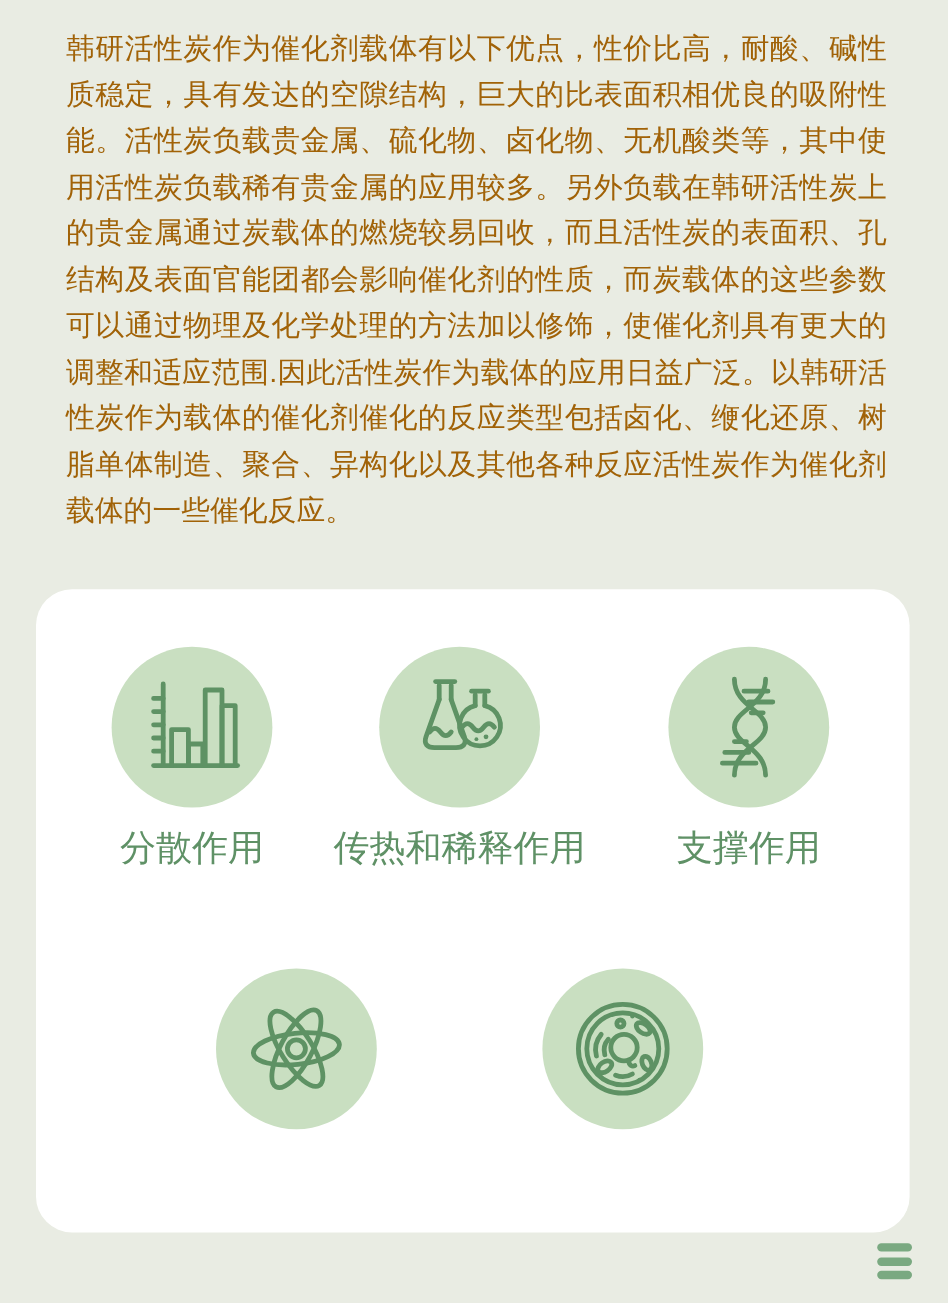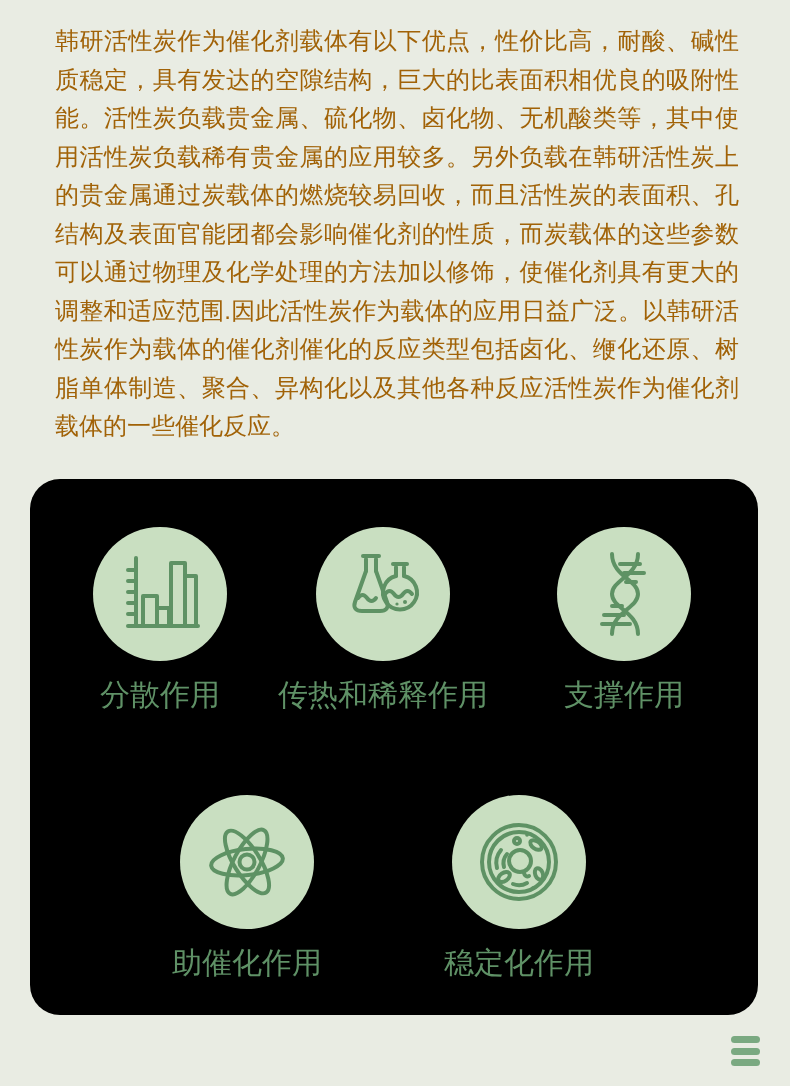--- a/index.html
+++ b/index.html
@@ -22,24 +22,24 @@
     margin: 0;
     font-size: 24px;
     line-height: 38.5px;
     color: #a16207;
     text-align: justify;
     text-justify: inter-ideograph;
   }
   .card {
     position: absolute;
     left: 30px;
-    top: 479px;
+    top: 491px;
     width: 728px;
     height: 536px;
-    background: #000000;
+    background: #ffffff;
     border-radius: 30px;
   }
   .feature {
     position: absolute;
     width: 250px;
     text-align: center;
   }
   .feature .circle {
     width: 134px;
     height: 134px;
@@ -134,42 +134,40 @@
 
   <div class="feature f4">
     <div class="circle">
       <svg class="icon-svg" width="96" height="96" viewBox="0 0 96 96">
         <ellipse cx="48" cy="48" rx="36" ry="13" transform="rotate(-6 48 48)"></ellipse>
         <ellipse cx="48" cy="48" rx="36" ry="13" transform="rotate(58 48 48)"></ellipse>
         <ellipse cx="48" cy="48" rx="36" ry="13" transform="rotate(-62 48 48)"></ellipse>
         <circle cx="48" cy="48" r="7.5"></circle>
       </svg>
     </div>
-    <div class="label">助催化作用</div>
   </div>
 
   <div class="feature f5">
     <div class="circle">
       <svg class="icon-svg" width="96" height="96" viewBox="0 0 96 96">
         <circle cx="48" cy="48" r="37"></circle>
         <circle cx="48" cy="48" r="30"></circle>
         <circle cx="49" cy="47" r="11"></circle>
         <path d="M53 58 C53 62 56 63 58 62"></path>
         <ellipse cx="65" cy="31" rx="6.5" ry="3.8" transform="rotate(35 65 31)"></ellipse>
         <ellipse cx="68" cy="60" rx="6" ry="3.8" transform="rotate(68 68 60)"></ellipse>
         <ellipse cx="33" cy="63" rx="6.5" ry="4" transform="rotate(-35 33 63)"></ellipse>
         <circle cx="46" cy="27" r="3"></circle>
         <path d="M30 36 A20 20 0 0 0 26 54"></path>
         <path d="M36 40 A14 14 0 0 0 33 53"></path>
         <path d="M42 70 A16 16 0 0 0 56 69"></path>
         <circle class="dotfill" cx="56" cy="21" r="1.8"></circle>
         <circle class="dotfill" cx="62" cy="74" r="1.8"></circle>
       </svg>
     </div>
-    <div class="label">稳定化作用</div>
   </div>
 
 </div>
 
 <div class="menu">
   <span class="bar"></span>
   <span class="bar"></span>
   <span class="bar"></span>
 </div>
 

